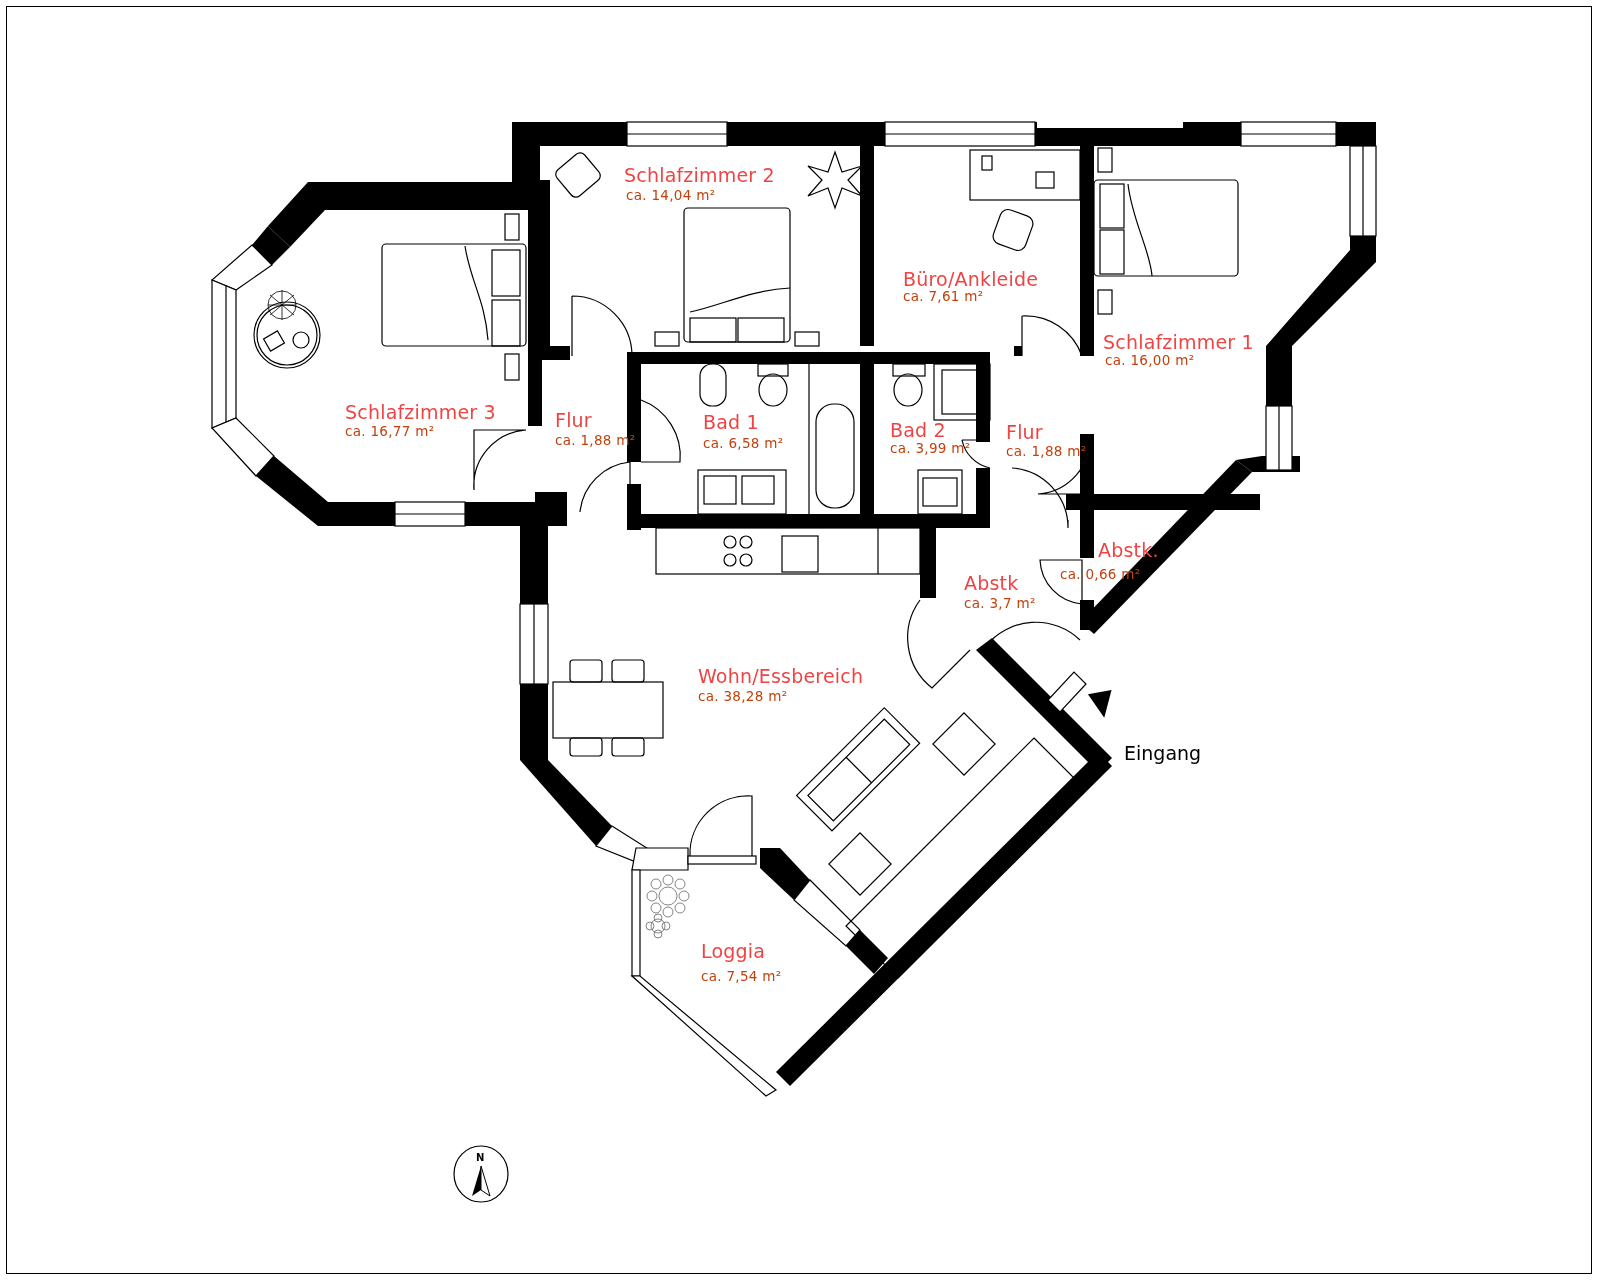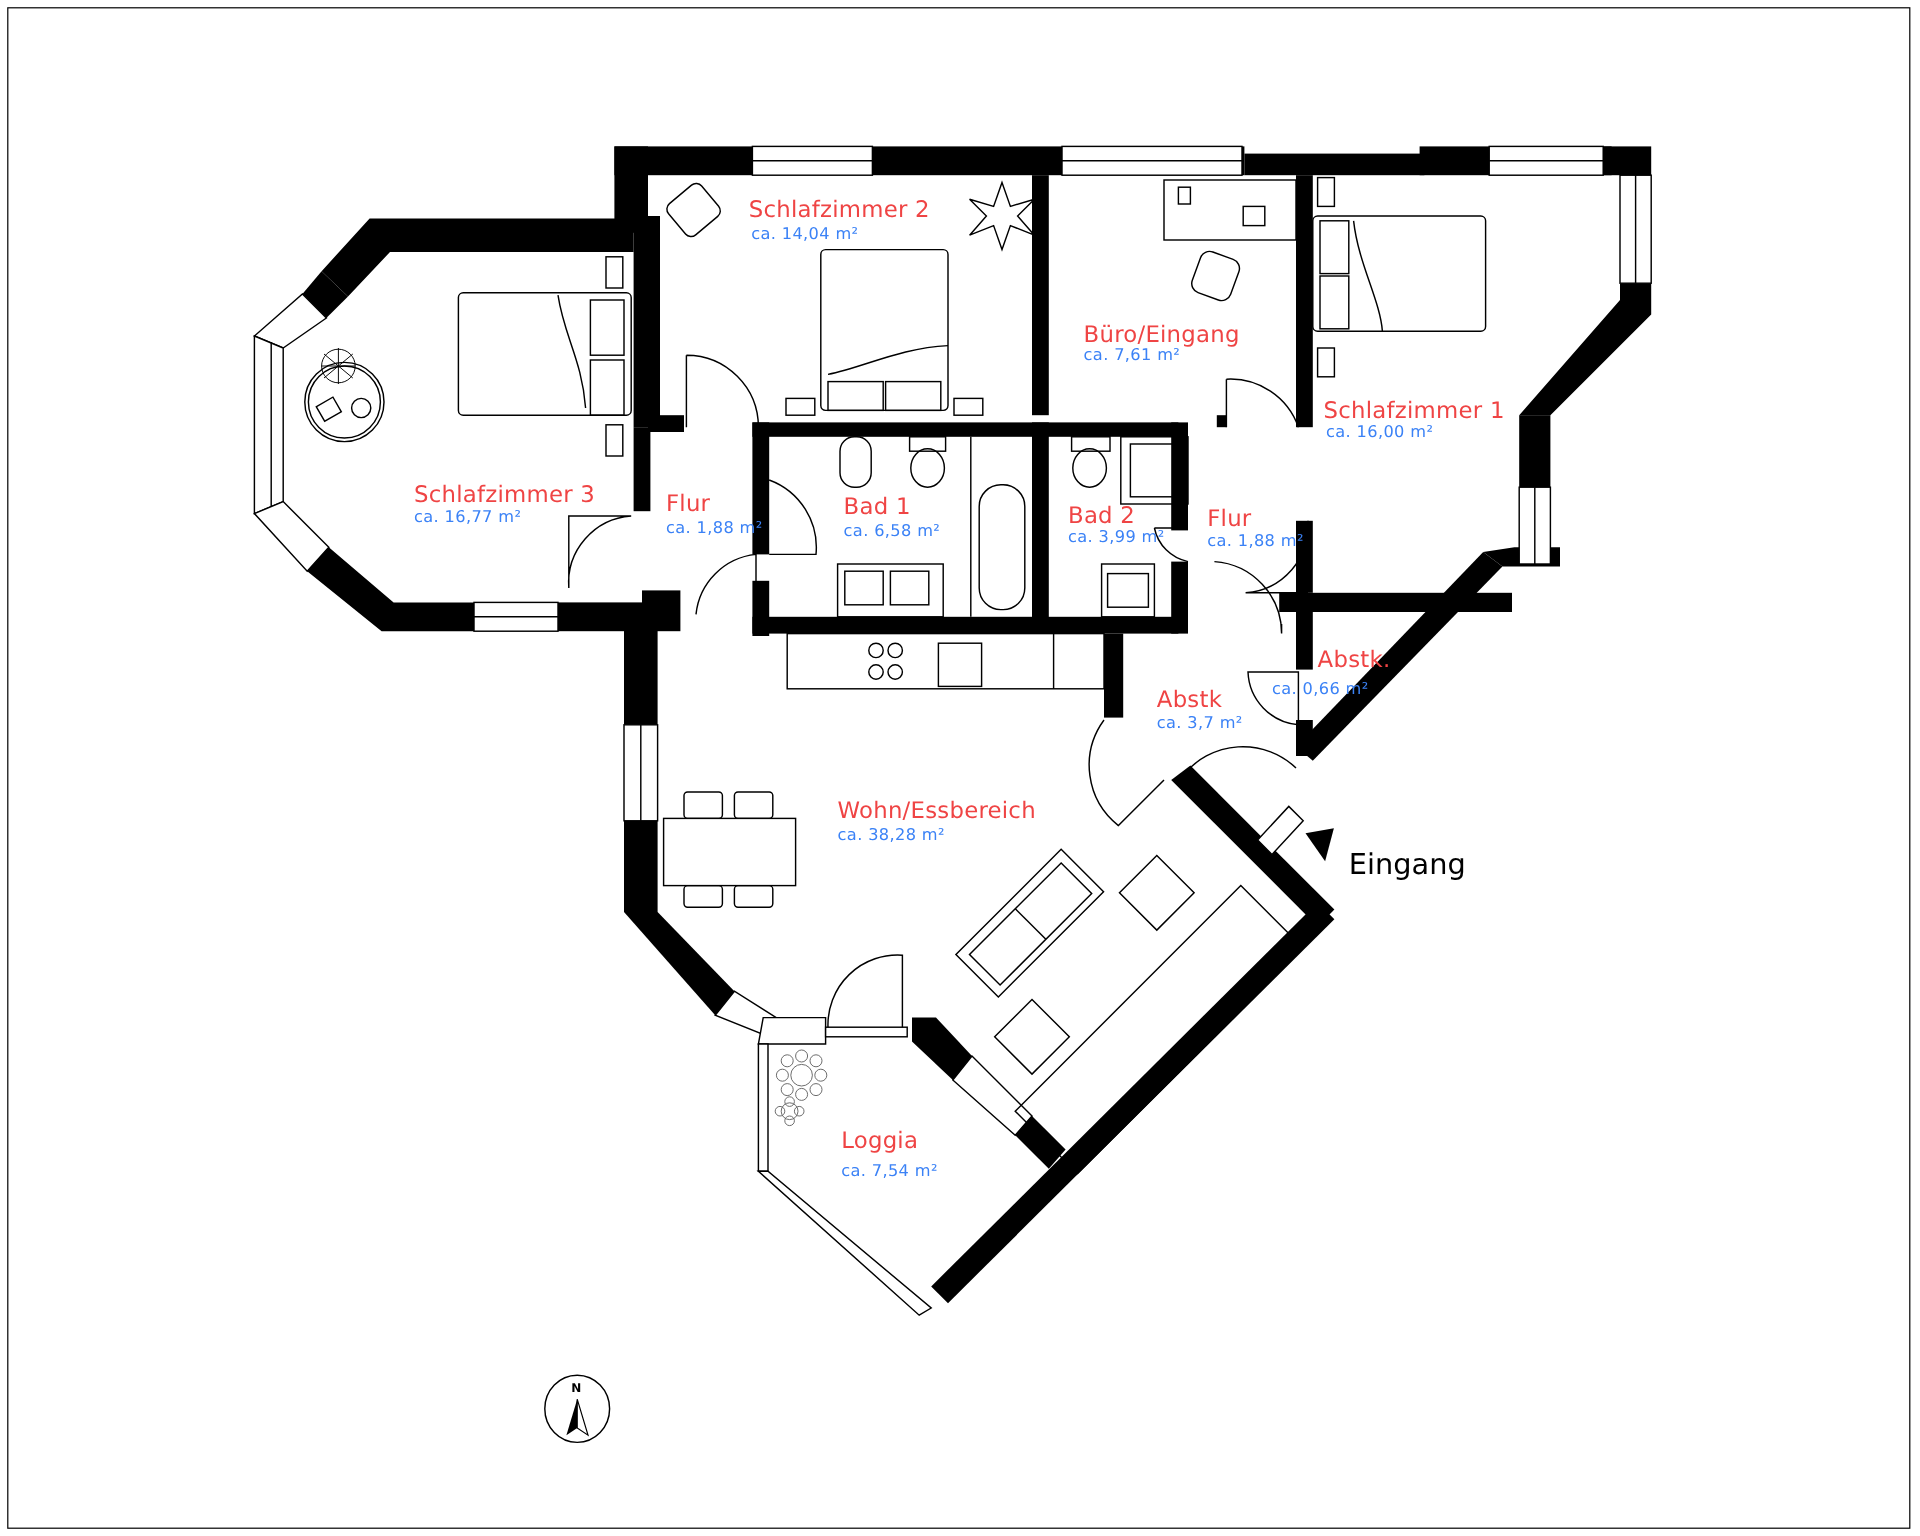--- a/index.html
+++ b/index.html
@@ -3,26 +3,26 @@
 <meta charset="utf-8">
 <style>
   html,body{margin:0;padding:0;background:#fff;}
   body{width:1600px;height:1280px;position:relative;overflow:hidden;font-family:"DejaVu Sans","Liberation Sans",sans-serif;}
   .frame{position:absolute;left:6px;top:6px;width:1586px;height:1268px;border:1.5px solid #000;box-sizing:border-box;}
   svg.plan{position:absolute;left:0;top:0;width:1600px;height:1280px;}
   .wall{fill:#000;}
   .thin{fill:none;stroke:#000;stroke-width:1.2;}
   .thinw{fill:#fff;stroke:#000;stroke-width:1.2;}
   .room-label{position:absolute;font-size:19px;color:#ef4444;white-space:nowrap;line-height:1;letter-spacing:0.2px;}
-  .room-area{position:absolute;font-size:13.5px;color:#3b82f6;white-space:nowrap;line-height:1;letter-spacing:0.3px;}
+  .room-area{position:absolute;font-size:13.5px;color:#c2410c;white-space:nowrap;line-height:1;letter-spacing:0.3px;}
   .note{position:absolute;left:572px;top:1158px;font-size:17px;line-height:24px;color:#000;}
   .note div{white-space:nowrap;}
   .north{position:absolute;left:452px;top:1144px;width:58px;height:60px;}
   .north .n{position:absolute;left:24px;top:8px;font-size:10px;font-weight:bold;}
-  .entrance-label{position:absolute;font-size:24px;}
+  .entrance-label{position:absolute;font-size:19px;margin-top:36px;}
 </style>
 </head>
 <body>
 
 <div class="frame"></div>
 
 <svg class="plan" viewBox="0 0 1600 1280" xmlns="http://www.w3.org/2000/svg">
 
   <g>
 
@@ -222,21 +222,21 @@
         <circle cx="658" cy="934" r="4"></circle>
     </g>
   </g>
 
   <polygon points="1090,692 1114,692 1102,718" fill="#000" transform="rotate(-10 1102 705)"></polygon>
 </svg>
 
 <div class="room-label" style="left:624px;top:166px">Schlafzimmer 2</div>
 <div class="room-area" style="left:626px;top:189px">ca. 14,04 m²</div>
 
-<div class="room-label" style="left:903px;top:270px">Büro/Eingang</div>
+<div class="room-label" style="left:903px;top:270px">Büro/Ankleide</div>
 <div class="room-area" style="left:903px;top:290px">ca. 7,61 m²</div>
 
 <div class="room-label" style="left:1103px;top:333px">Schlafzimmer 1</div>
 <div class="room-area" style="left:1105px;top:354px">ca. 16,00 m²</div>
 
 <div class="room-label" style="left:345px;top:403px">Schlafzimmer 3</div>
 <div class="room-area" style="left:345px;top:425px">ca. 16,77 m²</div>
 
 <div class="room-label" style="left:555px;top:411px">Flur</div>
 <div class="room-area" style="left:555px;top:434px">ca. 1,88 m²</div>

